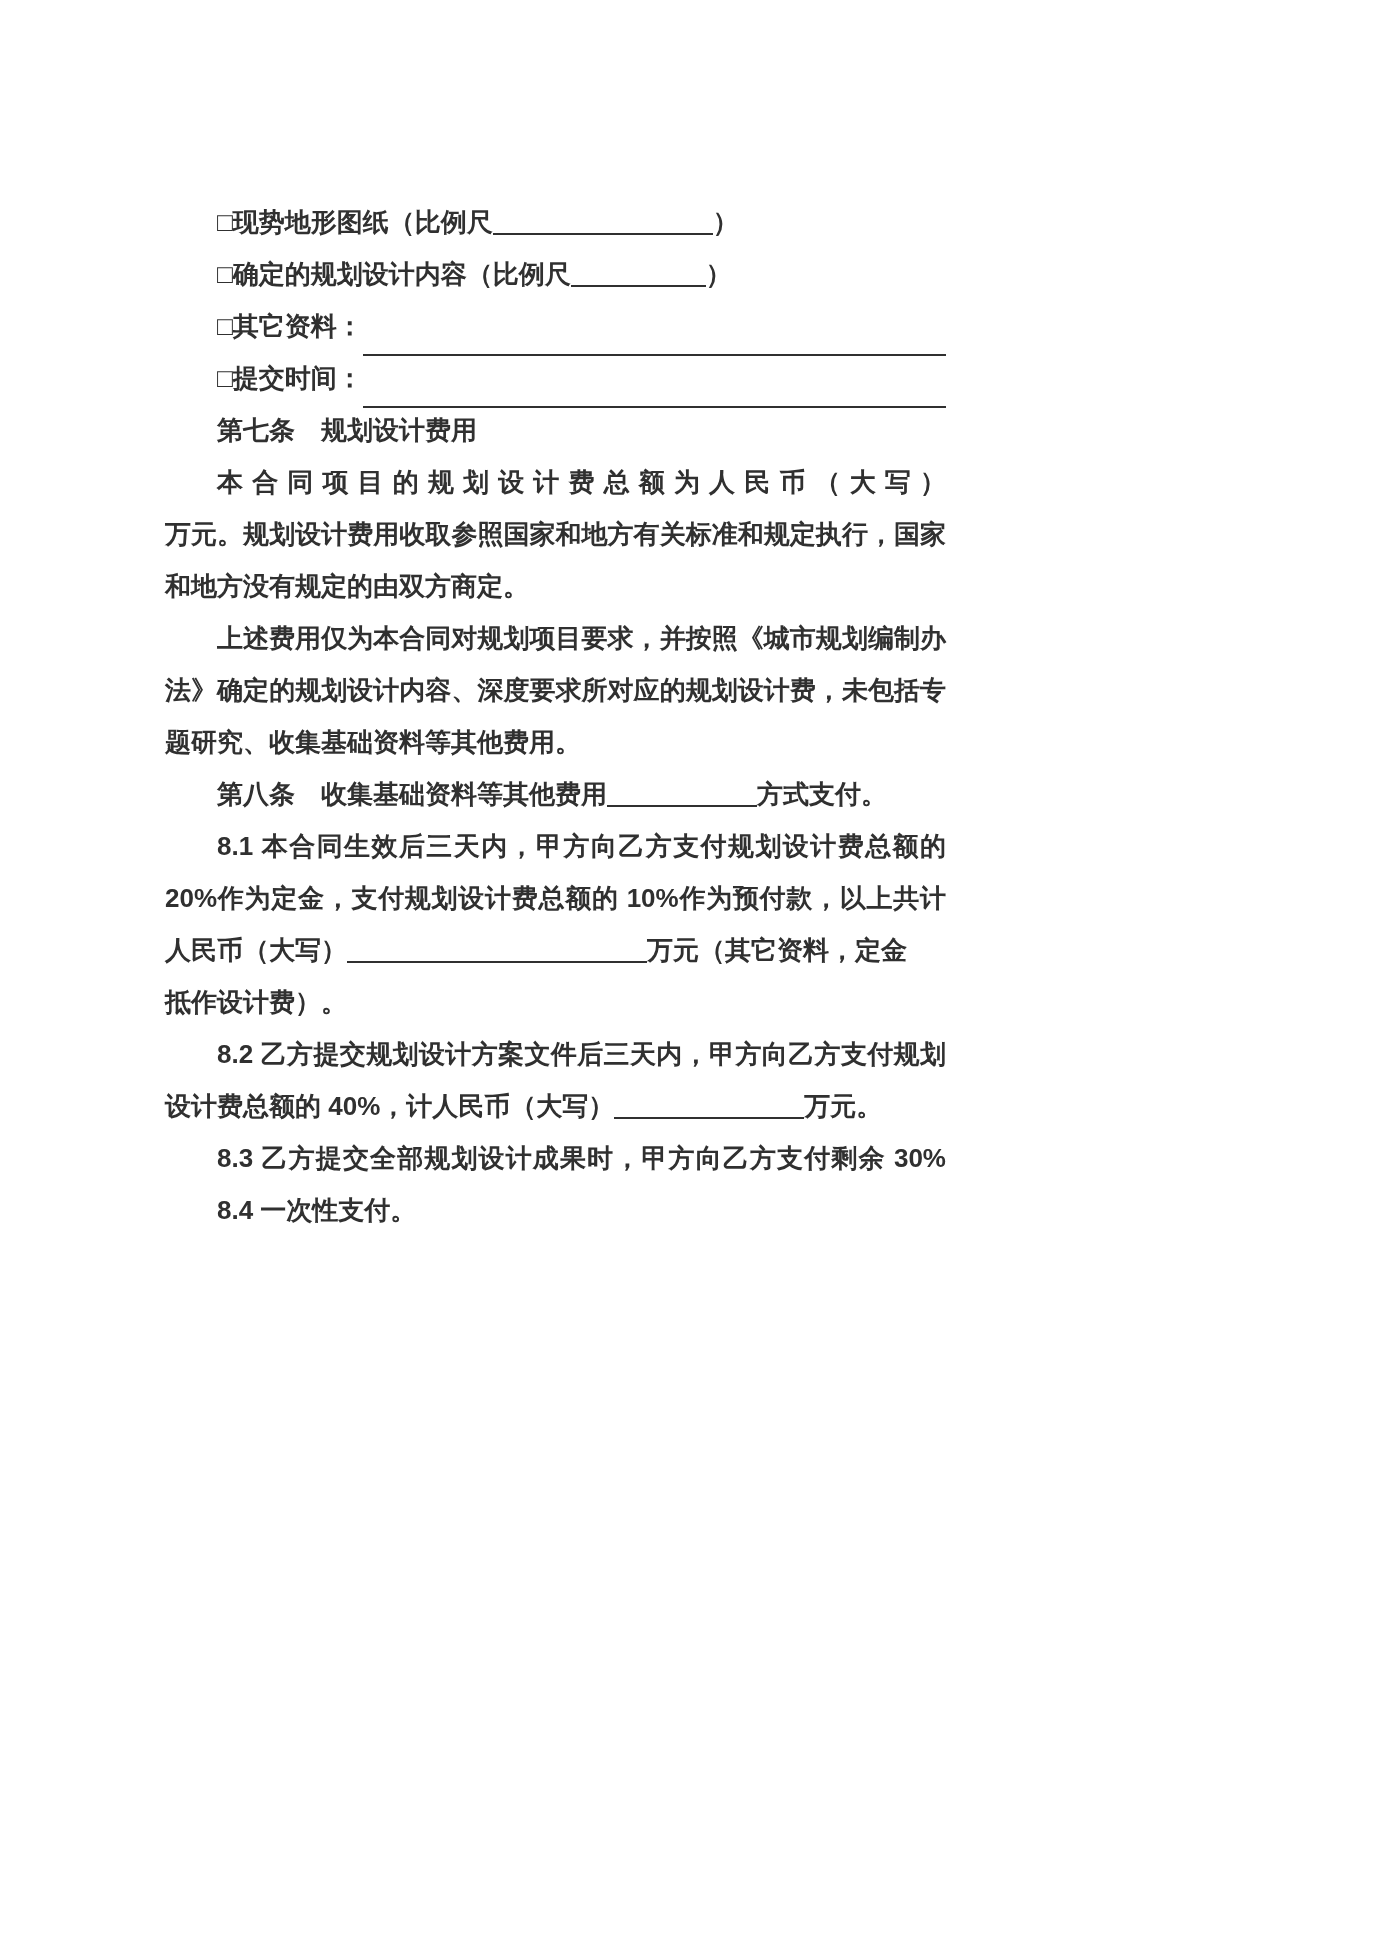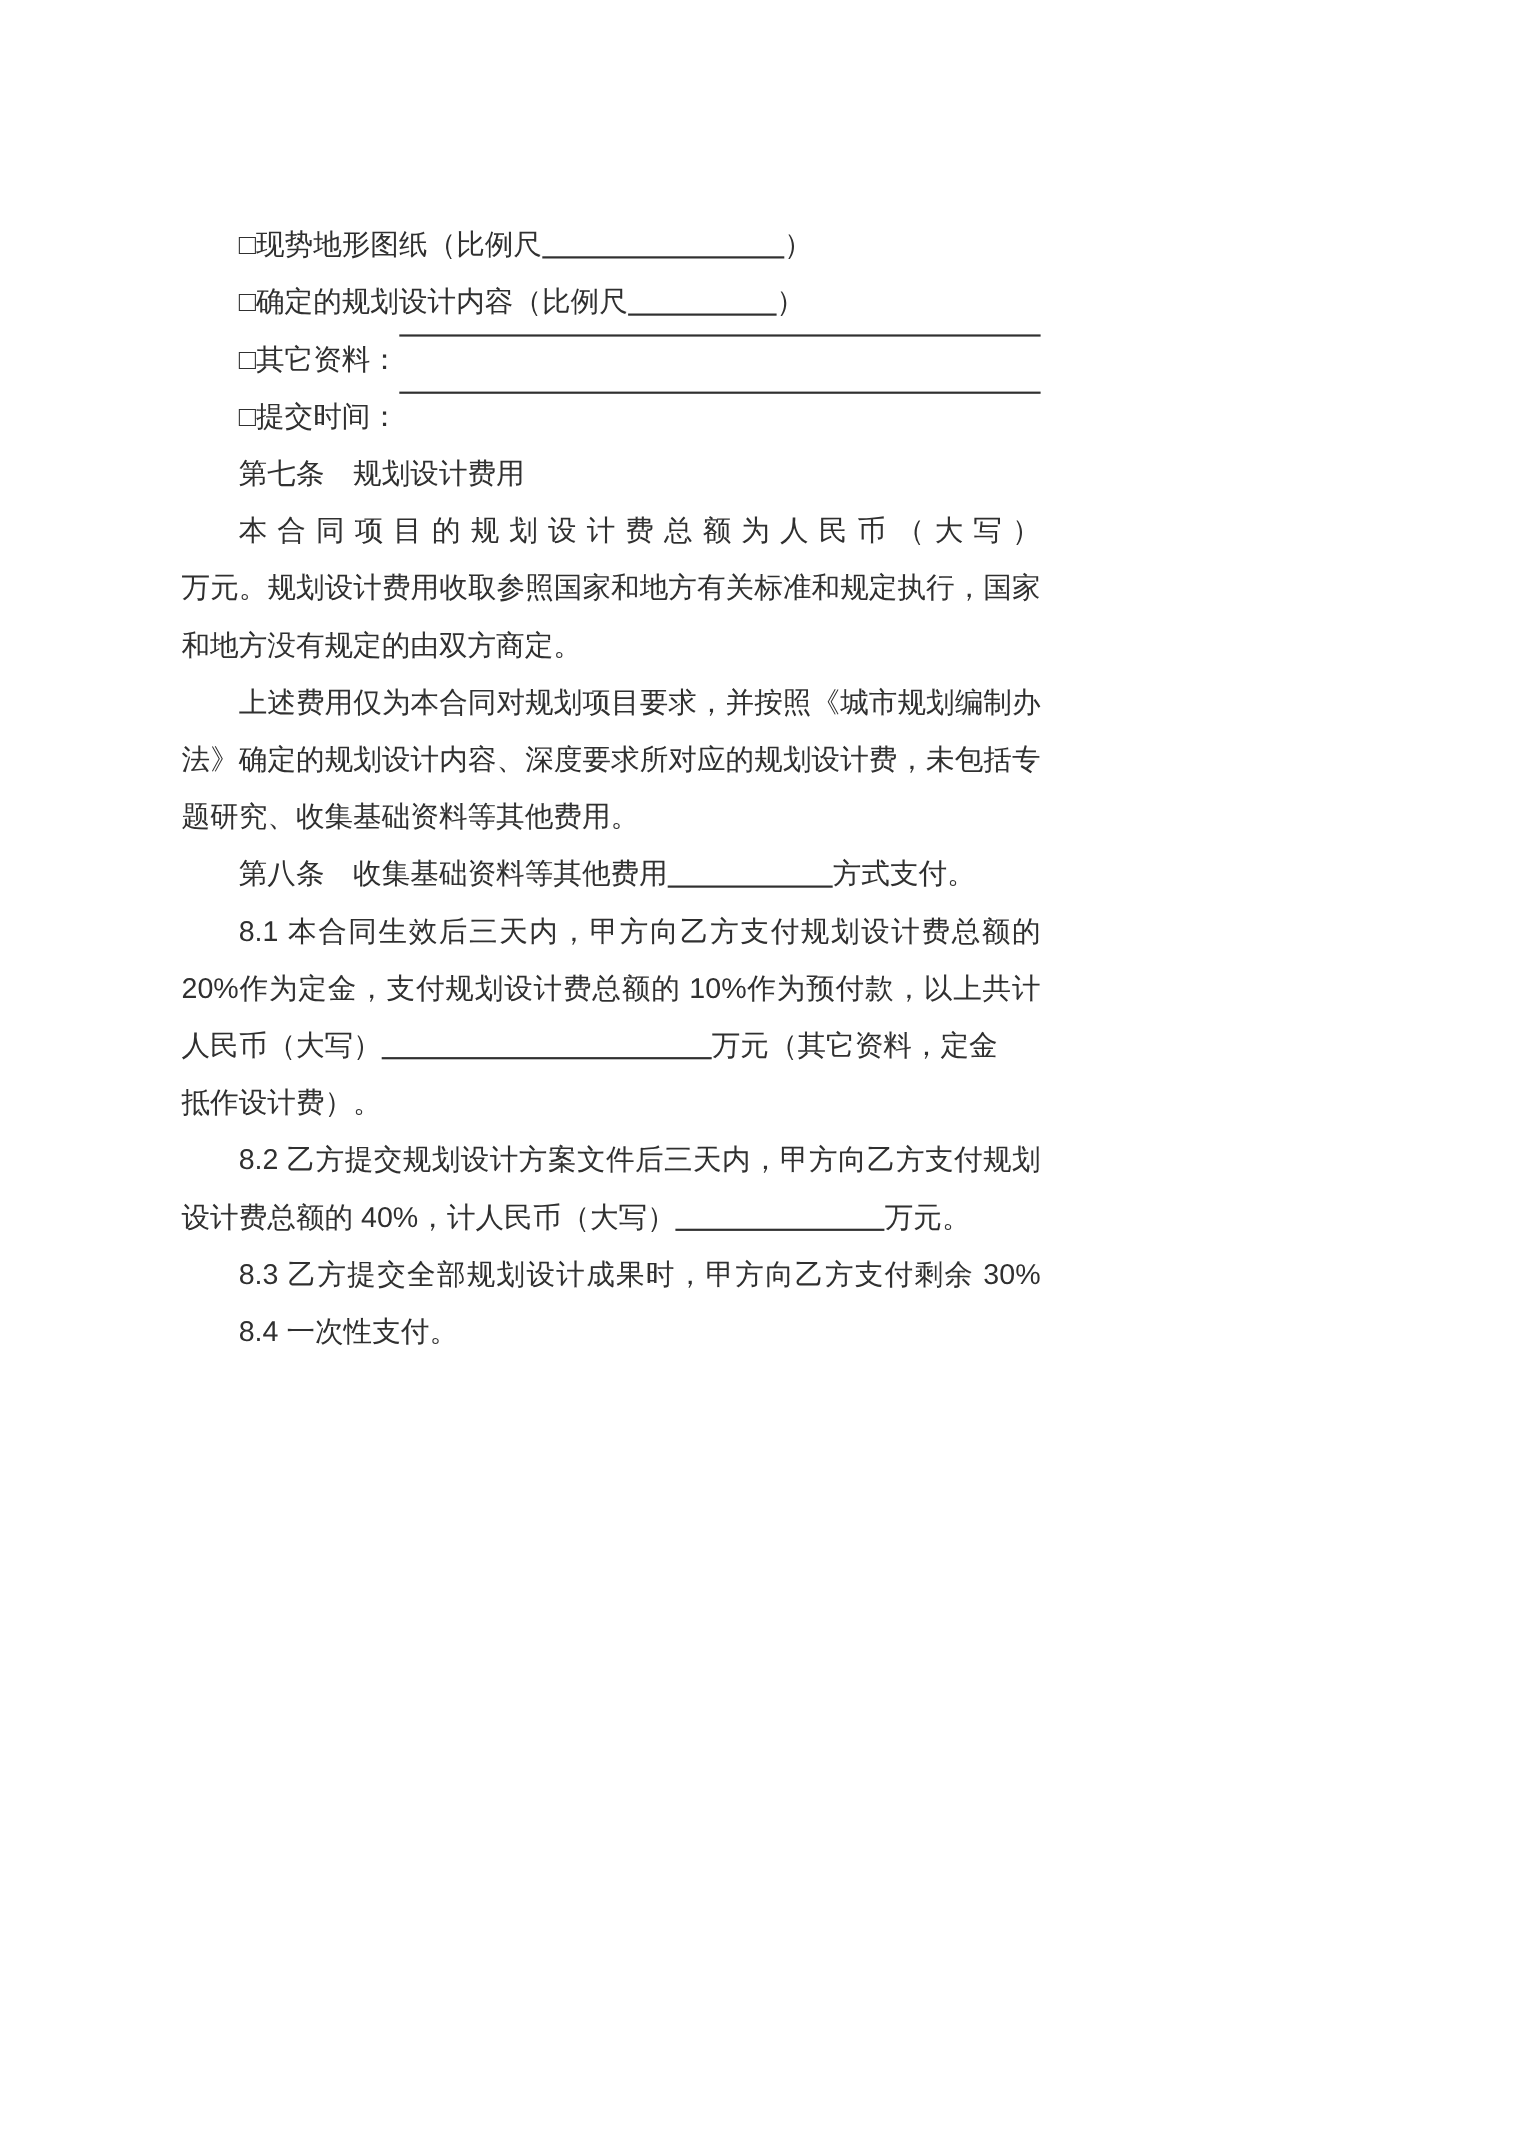--- a/index.html
+++ b/index.html
@@ -10,41 +10,42 @@
     background: #ffffff;
     font-family: "Liberation Sans", "DejaVu Sans", sans-serif;
     color: var(--text-color, #303030);
   }
   .doc-page {
     position: relative;
     width: 1377px;
     height: 1470px;
     background: var(--page-bg, #ffffff);
     overflow: hidden;
+    font-weight: bold;
   }
   .doc-content {
     position: absolute;
     left: 165px;
     top: 196px;
     width: 781px;
   }
   .line {
     font-size: 26px;
     line-height: 52px;
     height: 52px;
     white-space: nowrap;
   }
   .line.indent { padding-left: 52px; }
   .line.stretch {
     text-align: justify;
     text-align-last: justify;
   }
   .line.fill {
     display: flex;
-    align-items: flex-start;
+    align-items: flex-end;
   }
   .seg-text { white-space: pre; }
   .blank {
     display: inline-block;
     height: 0;
     border-bottom: 2px solid var(--text-color, #303030);
     position: relative;
     top: 4px;
     vertical-align: baseline;
   }

